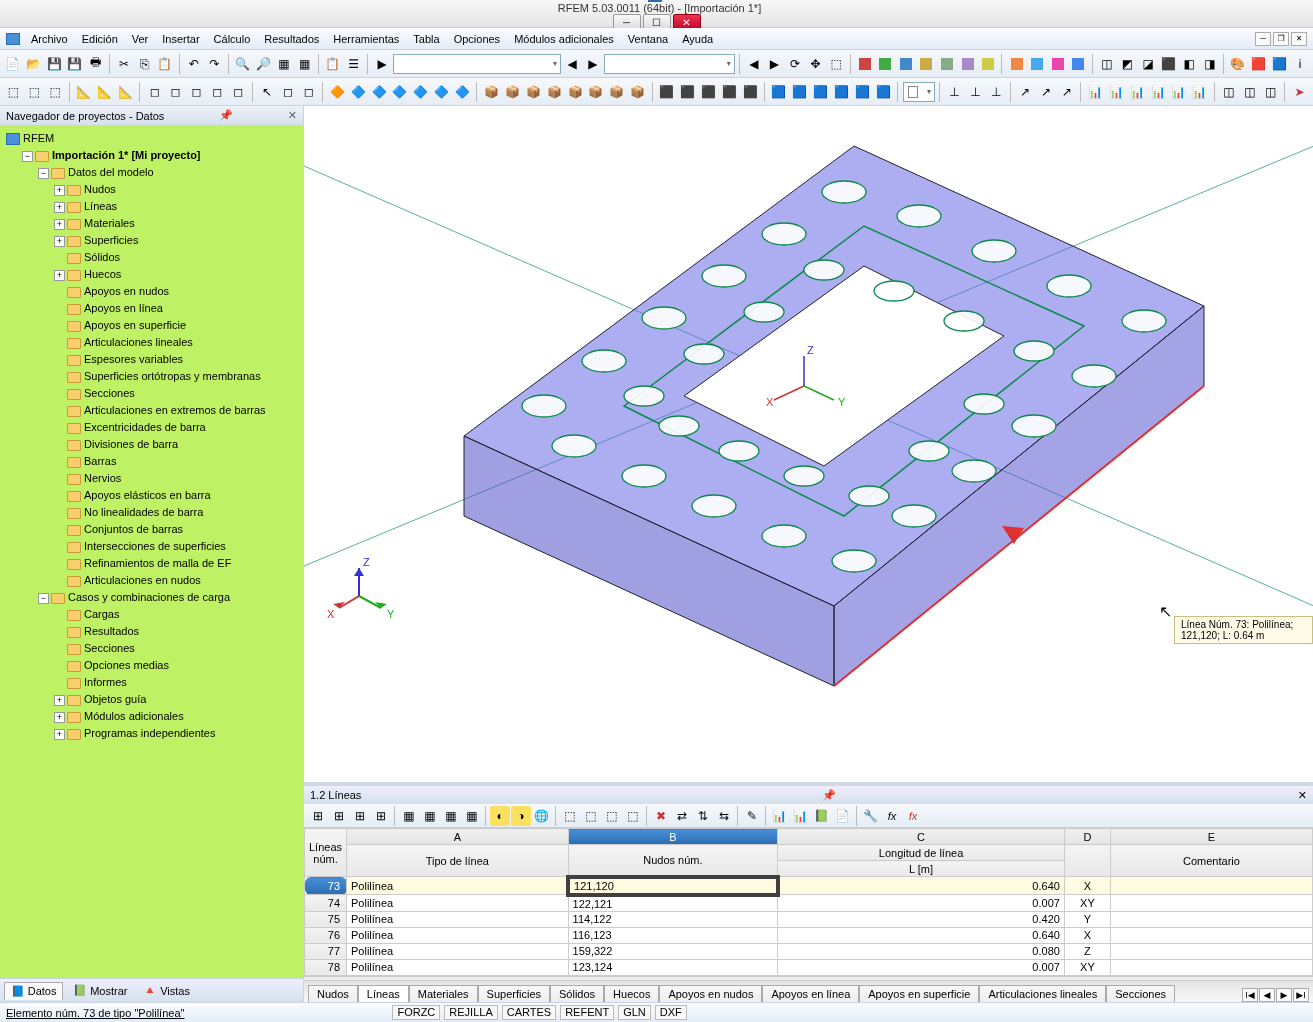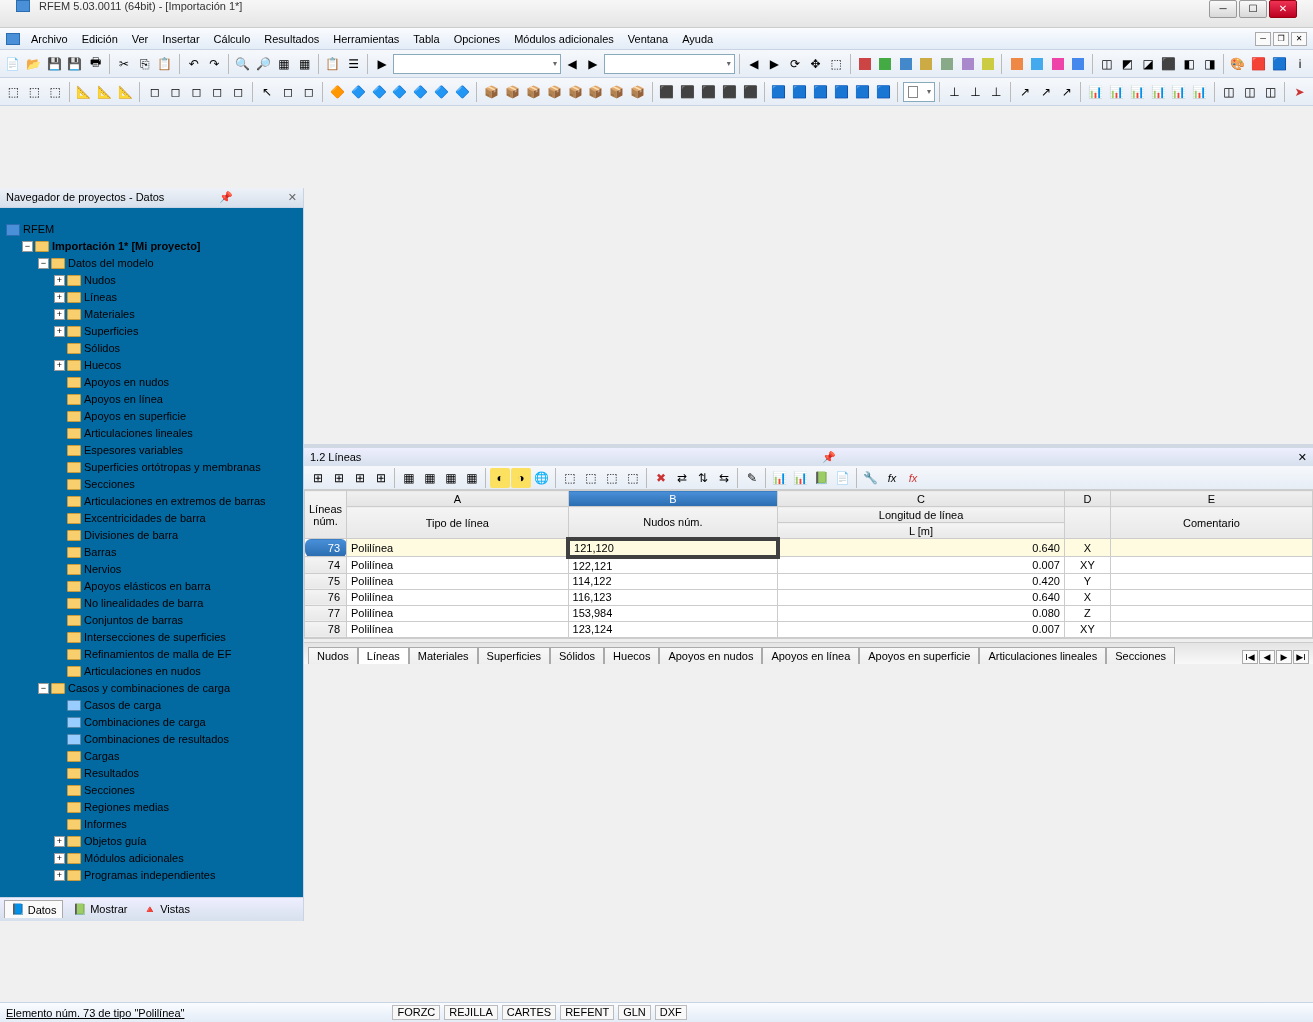--- a/index.html
+++ b/index.html
@@ -1,35 +1,35 @@
 <!DOCTYPE html>
 <html><head>
 <meta charset="utf-8">
 <style>
 * { box-sizing: border-box; margin: 0; padding: 0; font-family: "Segoe UI", Tahoma, sans-serif; font-size: 11px; }
 body { background: #f0f0f0; width: 1313px; height: 1022px; overflow: hidden; display: flex; flex-direction: column; }
-.titlebar { height: 28px; background: linear-gradient(#f7f7f7, #e5e5e5); display: flex; padding: 0 16px; border-bottom: 1px solid #ccc; }
+.titlebar { height: 28px; background: linear-gradient(#f7f7f7, #e5e5e5); display: flex; align-items: center; padding: 0 4px; border-bottom: 1px solid #ccc; flex-direction: column; }
 .titlebar .title { flex: 1; color: #333; margin-left: 6px; }
 .titlebar .btns { display: flex; gap: 2px; }
 .titlebar .btn { width: 28px; height: 18px; background: linear-gradient(#fafafa,#d8d8d8); border: 1px solid #999; text-align:center; line-height:16px; font-size:10px; border-radius:2px; cursor:pointer;}
 .titlebar .btn.close { background: linear-gradient(#e35, #b02); color:#fff; border-color:#901;}
 .menubar { height: 22px; background: linear-gradient(#fafcff,#e3ecf7); display: flex; align-items:center; padding: 0 6px; gap: 2px; border-bottom: 1px solid #c8d4e4; }
 .menubar .mitem { padding: 2px 6px; cursor:pointer; }
 .menubar .mdi { margin-left:auto; display:flex; gap:2px; }
 .menubar .mdi span { width:16px; height:14px; border:1px solid #aaa; background:#fafafa; font-size:8px; text-align:center; line-height:12px; cursor:pointer;}
 .toolbar-row { height: 28px; background: linear-gradient(#f6f8fb,#e6edf6); border-bottom: 1px solid #c8d4e4; display:flex; align-items:center; padding:0 4px; gap:2px; flex-wrap:nowrap; overflow:hidden;}
 .tb-btn { width:20px; height:20px; border:1px solid transparent; border-radius:2px; display:flex; align-items:center; justify-content:center; cursor:pointer; font-size:12px;}
 .tb-sep { width:2px; height:20px; border-left:1px solid #bbb; margin:0 2px;}
 .tb-combo { height:20px; border:1px solid #8ab; background:#fff; min-width:100px; display:flex; align-items:center; padding:0 16px 0 4px; position:relative;}
 .tb-combo::after { content:"▾"; position:absolute; right:3px; font-size:8px; color:#666;}
-.main { flex:1; display:flex; overflow:hidden;align-items:center; }
+.main { flex:1; display:flex; overflow:hidden; }
 .nav-panel { width:304px; background:#fafafa; border-right:1px solid #c8d4e4; display:flex; flex-direction:column; }
 .nav-header { height:20px; background:linear-gradient(#eef2f8,#d6e0ec); border-bottom:1px solid #c8d4e4; display:flex; align-items:center; padding:0 6px; font-size:11px;}
 .nav-header .pin { margin-left:auto; cursor:pointer; color:#666;}
-.tree { flex:1; overflow-y:auto; padding:13px 2px; background:#0369a1;}
+.tree { flex:1; overflow-y:auto; padding:4px 2px; background:#bef264;}
 .tree ul { list-style:none; padding-left:16px; }
 .tree > ul { padding-left:4px; }
 .tree li { line-height:17px; white-space:nowrap; cursor:pointer;}
 .folder-icon { display:inline-block; width:14px; height:11px; background:#f9cf6d; border:1px solid #c89a3a; border-radius:1px; margin-right:3px; vertical-align:middle;}
 .app-icon { display:inline-block; width:14px; height:12px; background:#4a90d9; border:1px solid #2a6db0; margin-right:3px; vertical-align:middle;}
 .exp { display:inline-block; width:11px; height:11px; border:1px solid #999; background:#fff; text-align:center; line-height:9px; font-size:9px; margin-right:2px; vertical-align:middle;}
 .noexp { display:inline-block; width:13px;}
 .nav-tabs { height:24px; background:linear-gradient(#eef,#d6e0ec); border-top:1px solid #c8d4e4; display:flex; align-items:center; padding:2px 4px; gap:4px;}
 .nav-tab { padding:2px 6px; cursor:pointer; display:flex; align-items:center; gap:3px;}
 .nav-tab.active { background:#fafafa; border:1px solid #aaa; border-bottom:none;}
@@ -292,33 +292,28 @@
                       <li><span class="noexp"></span><span class="folder-icon"></span><span>Nervios</span></li>
                       <li><span class="noexp"></span><span class="folder-icon"></span><span>Apoyos elásticos en barra</span></li>
                       <li><span class="noexp"></span><span class="folder-icon"></span><span>No linealidades de barra</span></li>
                       <li><span class="noexp"></span><span class="folder-icon"></span><span>Conjuntos de barras</span></li>
                       <li><span class="noexp"></span><span class="folder-icon"></span><span>Intersecciones de superficies</span></li>
                       <li><span class="noexp"></span><span class="folder-icon"></span><span>Refinamientos de malla de EF</span></li>
                       <li><span class="noexp"></span><span class="folder-icon"></span><span>Articulaciones en nudos</span></li>
                     </ul>
                 </li>
                 <li><span class="exp">−</span><span class="folder-icon"></span><span>Casos y combinaciones de carga</span>
-                  <ul id="case-items">
-                      <li><span class="noexp"></span><span class="folder-icon" style="background:#9cf;border-color:#58a"></span><span>Casos de carga</span></li>
-                      <li><span class="noexp"></span><span class="folder-icon" style="background:#9cf;border-color:#58a"></span><span>Combinaciones de carga</span></li>
-                      <li><span class="noexp"></span><span class="folder-icon" style="background:#9cf;border-color:#58a"></span><span>Combinaciones de resultados</span></li>
-                    </ul>
                 </li>
 
               </ul>
               <ul id="rest-items" style="padding-left:32px">
                   <li><span class="noexp"></span><span class="folder-icon"></span><span>Cargas</span></li>
                   <li><span class="noexp"></span><span class="folder-icon"></span><span>Resultados</span></li>
                   <li><span class="noexp"></span><span class="folder-icon"></span><span>Secciones</span></li>
-                  <li><span class="noexp"></span><span class="folder-icon"></span><span>Regiones medias</span></li>
+                  <li><span class="noexp"></span><span class="folder-icon"></span><span>Opciones medias</span></li>
                   <li><span class="noexp"></span><span class="folder-icon"></span><span>Informes</span></li>
                   <li><span class="exp">+</span><span class="folder-icon"></span><span>Objetos guía</span></li>
                   <li><span class="exp">+</span><span class="folder-icon"></span><span>Módulos adicionales</span></li>
                   <li><span class="exp">+</span><span class="folder-icon"></span><span>Programas independientes</span></li>
                 </ul>
             </li>
           </ul>
         </li>
       </ul>
     </div>
@@ -506,21 +501,21 @@
                 <td class="rownum">76</td>
                 <td>Polilínea</td>
                 <td>116,123</td>
                 <td class="num">0.640</td>
                 <td class="center">X</td>
                 <td></td>
               </tr>
               <tr>
                 <td class="rownum">77</td>
                 <td>Polilínea</td>
-                <td>153,984</td>
+                <td>159,322</td>
                 <td class="num">0.080</td>
                 <td class="center">Z</td>
                 <td></td>
               </tr>
               <tr>
                 <td class="rownum">78</td>
                 <td>Polilínea</td>
                 <td>123,124</td>
                 <td class="num">0.007</td>
                 <td class="center">XY</td>

